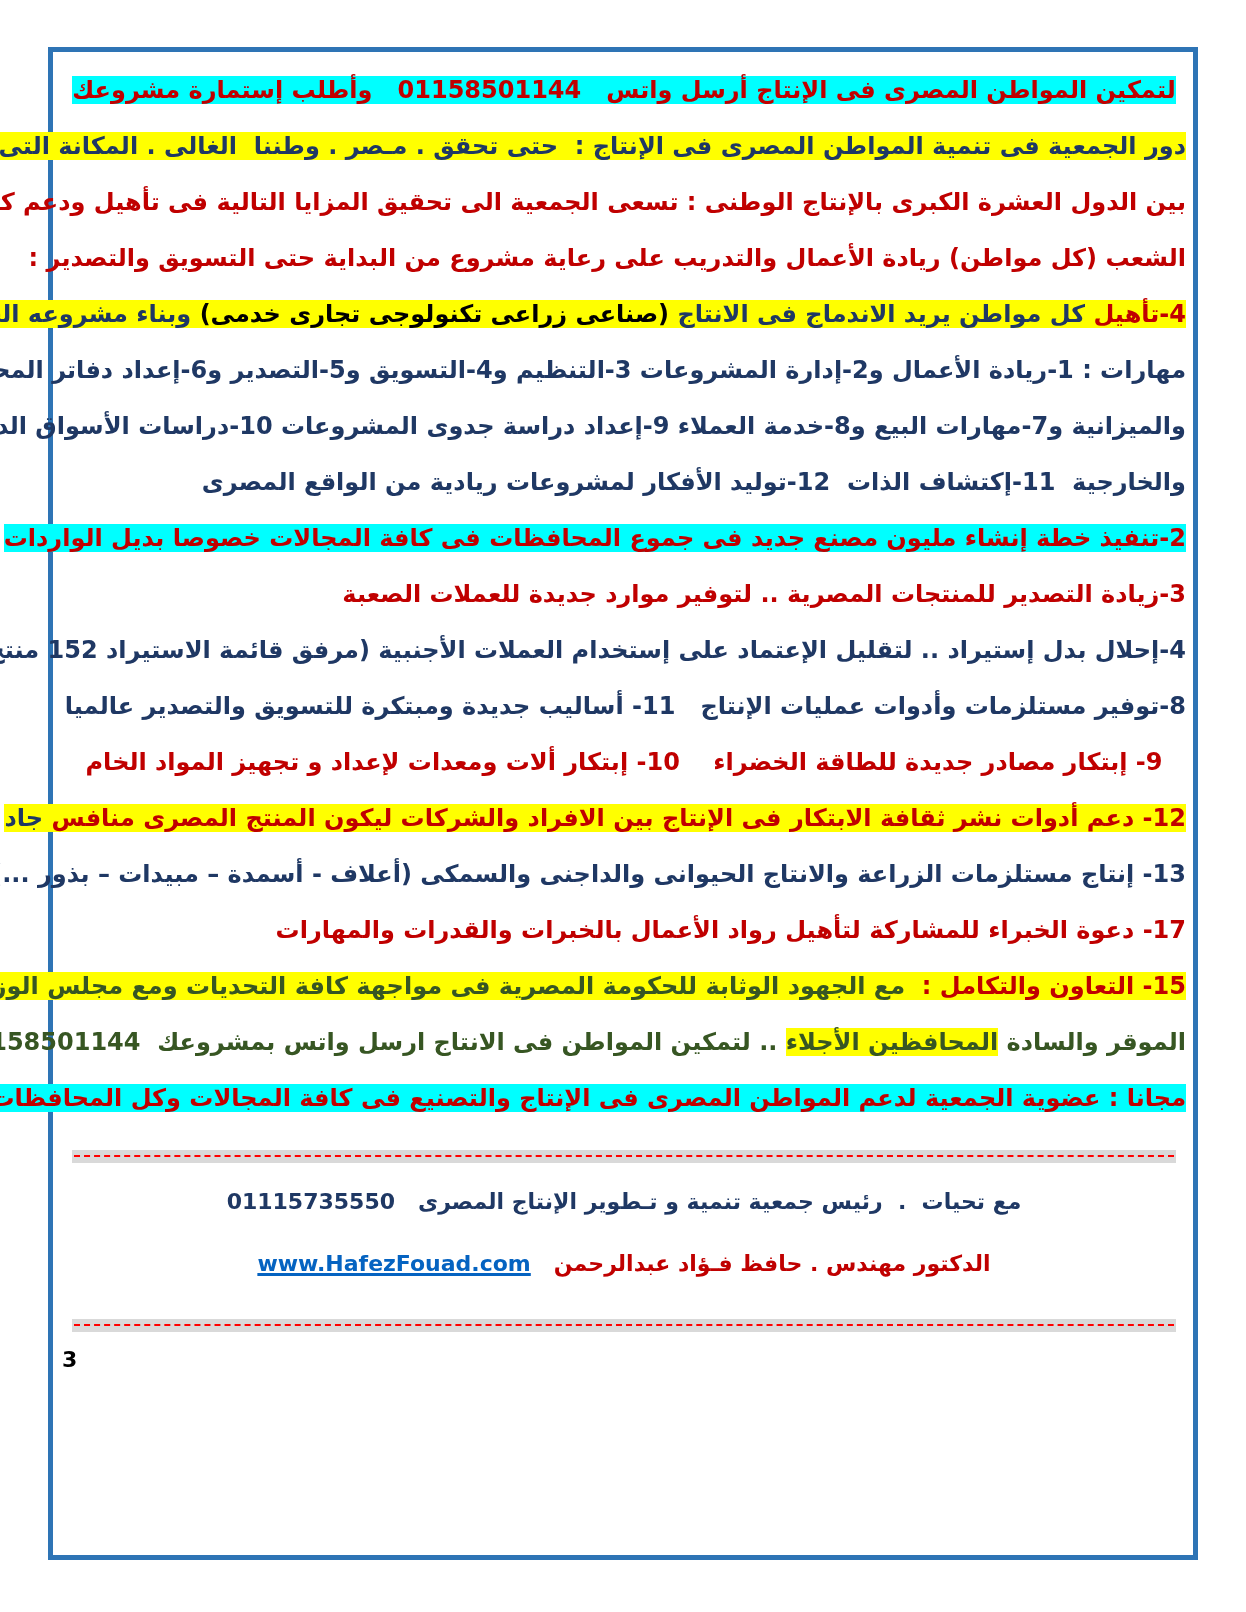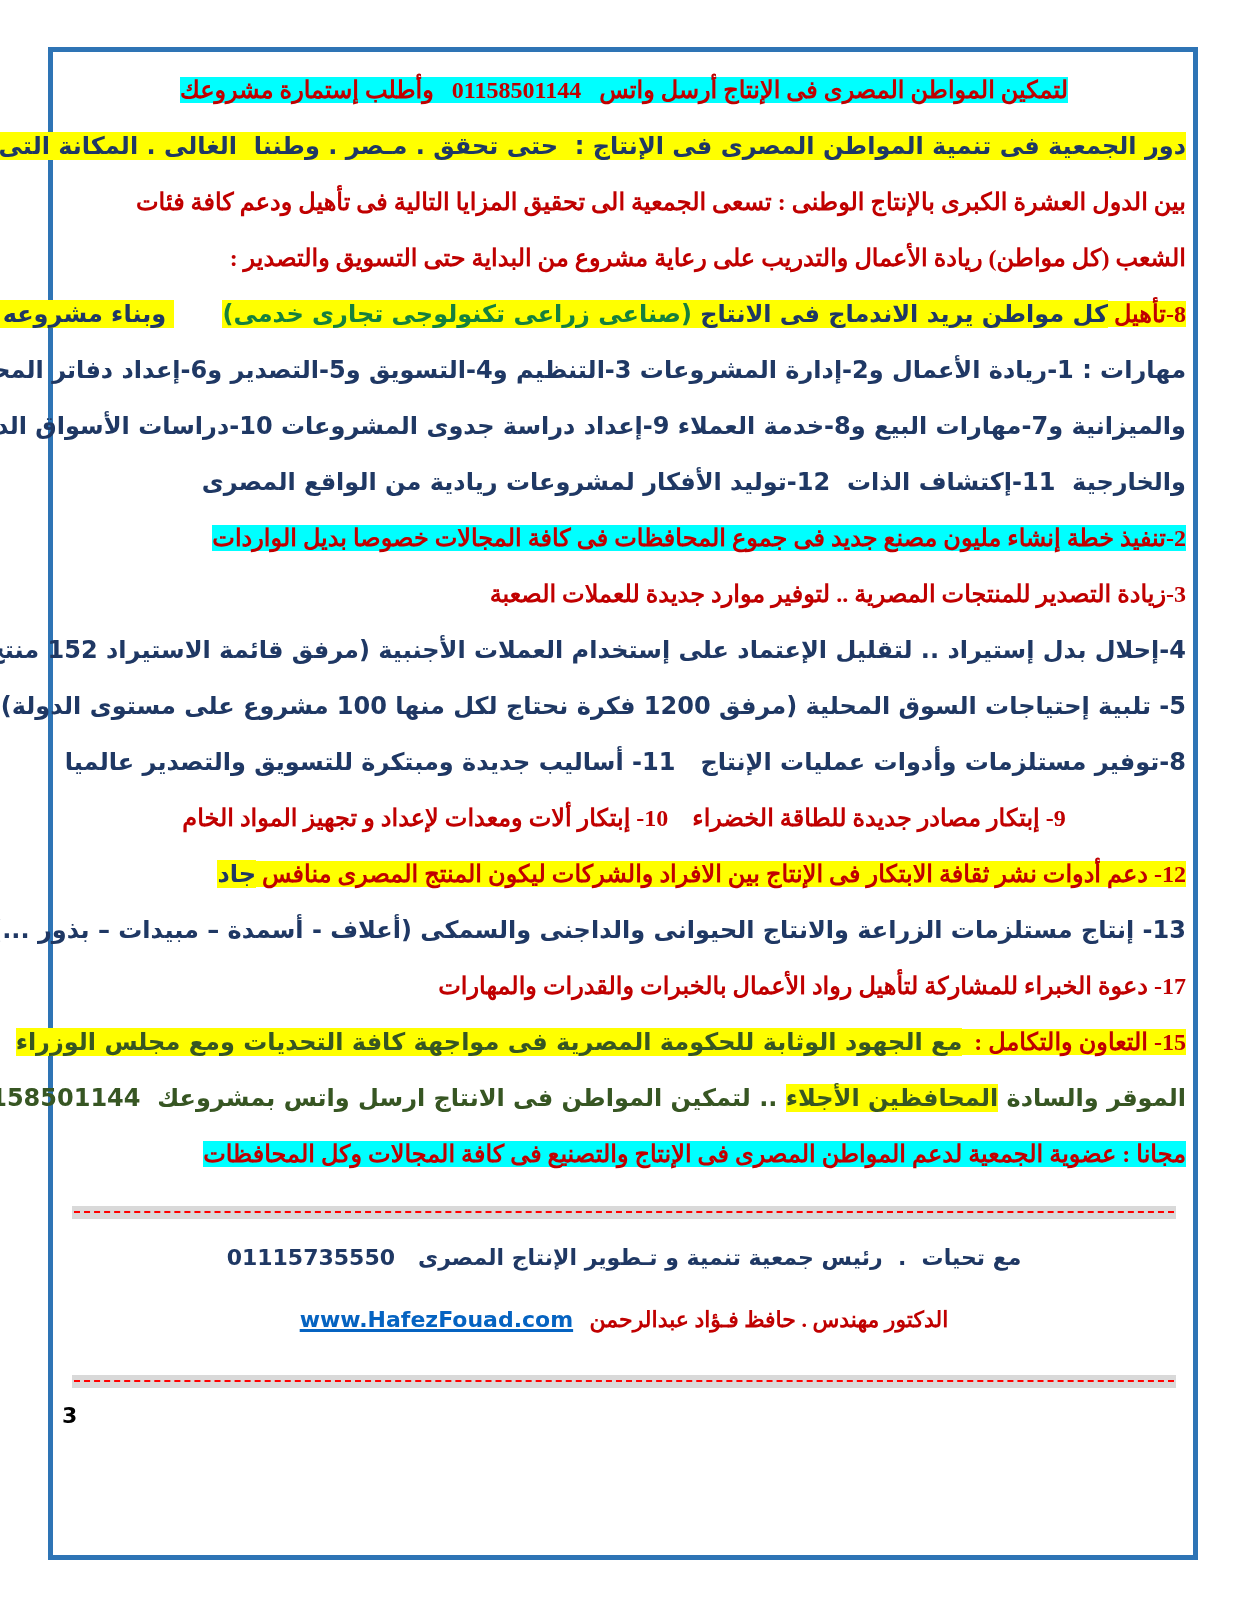--- a/index.html
+++ b/index.html
@@ -12,23 +12,23 @@
     border:5px solid #2E74B5;box-sizing:border-box;background:#ffffff;
   }
   .content{
     position:absolute;left:62px;top:62px;width:1124px;
     direction:rtl;font-weight:bold;font-size:24px;color:#1F3864;
   }
   .line{line-height:56px;white-space:nowrap;}
   .al-right{text-align:right;}
   .al-center{text-align:center;}
   .al-left{text-align:left;direction:ltr;}
-  .c-red{color:#C00000;font-family:Liberation Serif, serif;}
+  .c-red{color:#C00000;}
   .c-navy{color:#1F3864;}
-  .c-green{color:#15803d;margin-left:48px;}
+  .c-green{color:#000000;}
   .c-dgreen{color:#375623;}
   .c-black{color:#000000;}
   .c-link{color:#0563C1;text-decoration:underline;text-decoration-thickness:3px;margin-top:24px;}
   .hl-y{background:#FFFF00;}
   .hl-c{background:#00FFFF;}
   .divider{
     height:13px;background:#D9D9D9;position:relative;margin:24px 10px 8px 10px;
   }
   .divider::after{
     content:"";position:absolute;left:2px;right:2px;top:5px;
@@ -42,28 +42,27 @@
 <body>
 
 <div class="page-border"></div>
 
 <div class="content">
   <div id="lines-mount">
       <div class="line al-center"><span class="c-red hl-c">لتمكين المواطن المصرى فى الإنتاج أرسل واتس &nbsp; 01158501144 &nbsp;&nbsp;وأطلب إستمارة مشروعك</span></div>
       <div class="line al-right"><span class="c-navy hl-y">دور الجمعية فى تنمية المواطن المصرى فى الإنتاج : &nbsp;حتى تحقق . مـصر . وطننا &nbsp;الغالى . المكانة التى تليق بها</span></div>
       <div class="line al-right"><span class="c-red">بين الدول العشرة الكبرى بالإنتاج الوطنى : تسعى الجمعية الى تحقيق المزايا التالية فى تأهيل ودعم كافة فئات</span></div>
       <div class="line al-right"><span class="c-red">الشعب (كل مواطن) ريادة الأعمال والتدريب على رعاية مشروع من البداية حتى التسويق والتصدير :</span></div>
-      <div class="line al-right"><span class="c-red hl-y">8-تأهيل </span><span class="c-navy hl-y">كل مواطن يريد الاندماج فى الانتاج </span><span class="c-green hl-y">(صناعى زراعى تكنولوجى تجارى خدمى)</span><span class="c-navy hl-y"> وبناء مشروعه الخاص</span></div>
+      <div class="line al-right"><span class="c-red hl-y">4-تأهيل </span><span class="c-navy hl-y">كل مواطن يريد الاندماج فى الانتاج </span><span class="c-green hl-y">(صناعى زراعى تكنولوجى تجارى خدمى)</span><span class="c-navy hl-y"> وبناء مشروعه الخاص</span></div>
       <div class="line al-right"><span class="c-navy">مهارات : 1-ريادة الأعمال و2-إدارة المشروعات 3-التنظيم و4-التسويق و5-التصدير و6-إعداد دفاتر المحاسبة</span></div>
       <div class="line al-right"><span class="c-navy">والميزانية و7-مهارات البيع و8-خدمة العملاء 9-إعداد دراسة جدوى المشروعات 10-دراسات الأسواق الداخلية</span></div>
       <div class="line al-right"><span class="c-navy">والخارجية &nbsp;11-إكتشاف الذات &nbsp;12-توليد الأفكار لمشروعات ريادية من الواقع المصرى</span></div>
       <div class="line al-right"><span class="c-red hl-c">2-تنفيذ خطة إنشاء مليون مصنع جديد فى جموع المحافظات فى كافة المجالات خصوصا بديل الواردات</span></div>
       <div class="line al-right"><span class="c-red">3-زيادة التصدير للمنتجات المصرية .. لتوفير موارد جديدة للعملات الصعبة</span></div>
       <div class="line al-right"><span class="c-navy">4-إحلال بدل إستيراد .. لتقليل الإعتماد على إستخدام العملات الأجنبية (مرفق قائمة الاستيراد 152 منتج)</span></div>
-      <div class="line al-right"><span class="c-navy">5- تلبية إحتياجات السوق المحلية (مرفق 1200 فكرة نحتاج لكل منها 100 مشروع على مستوى الدولة)</span></div>
       <div class="line al-right"><span class="c-navy">8-توفير مستلزمات وأدوات عمليات الإنتاج &nbsp;&nbsp;11- أساليب جديدة ومبتكرة للتسويق والتصدير عالميا</span></div>
       <div class="line al-center"><span class="c-red">9- إبتكار مصادر جديدة للطاقة الخضراء &nbsp;&nbsp;&nbsp;10- إبتكار ألات ومعدات لإعداد و تجهيز المواد الخام</span></div>
       <div class="line al-right"><span class="c-red hl-y">12- دعم أدوات نشر ثقافة الابتكار فى الإنتاج بين الافراد والشركات ليكون المنتج المصرى منافس </span><span class="c-navy hl-y">جاد</span></div>
       <div class="line al-right"><span class="c-navy">13- إنتاج مستلزمات الزراعة والانتاج الحيوانى والداجنى والسمكى (أعلاف - أسمدة – مبيدات – بذور ...) لان</span></div>
       <div class="line al-right"><span class="c-red">17- دعوة الخبراء للمشاركة لتأهيل رواد الأعمال بالخبرات والقدرات والمهارات</span></div>
       <div class="line al-right"><span class="c-red hl-y">15- التعاون والتكامل : &nbsp;</span><span class="c-dgreen hl-y">مع الجهود الوثابة للحكومة المصرية فى مواجهة كافة التحديات ومع مجلس الوزراء</span></div>
       <div class="line al-right"><span class="c-dgreen">الموقر والسادة </span><span class="c-dgreen hl-y">المحافظين الأجلاء</span><span class="c-dgreen"> .. لتمكين المواطن فى الانتاج ارسل واتس بمشروعك &nbsp;01158501144</span></div>
       <div class="line al-right"><span class="c-red hl-c">مجانا : عضوية الجمعية لدعم المواطن المصرى فى الإنتاج والتصنيع فى كافة المجالات وكل المحافظات</span></div>
       <div class="divider"></div>
       <div class="line al-center footer-line"><span class="c-navy">مع تحيات &nbsp;. &nbsp;رئيس جمعية تنمية و تـطوير الإنتاج المصرى &nbsp;&nbsp;01115735550</span></div>

